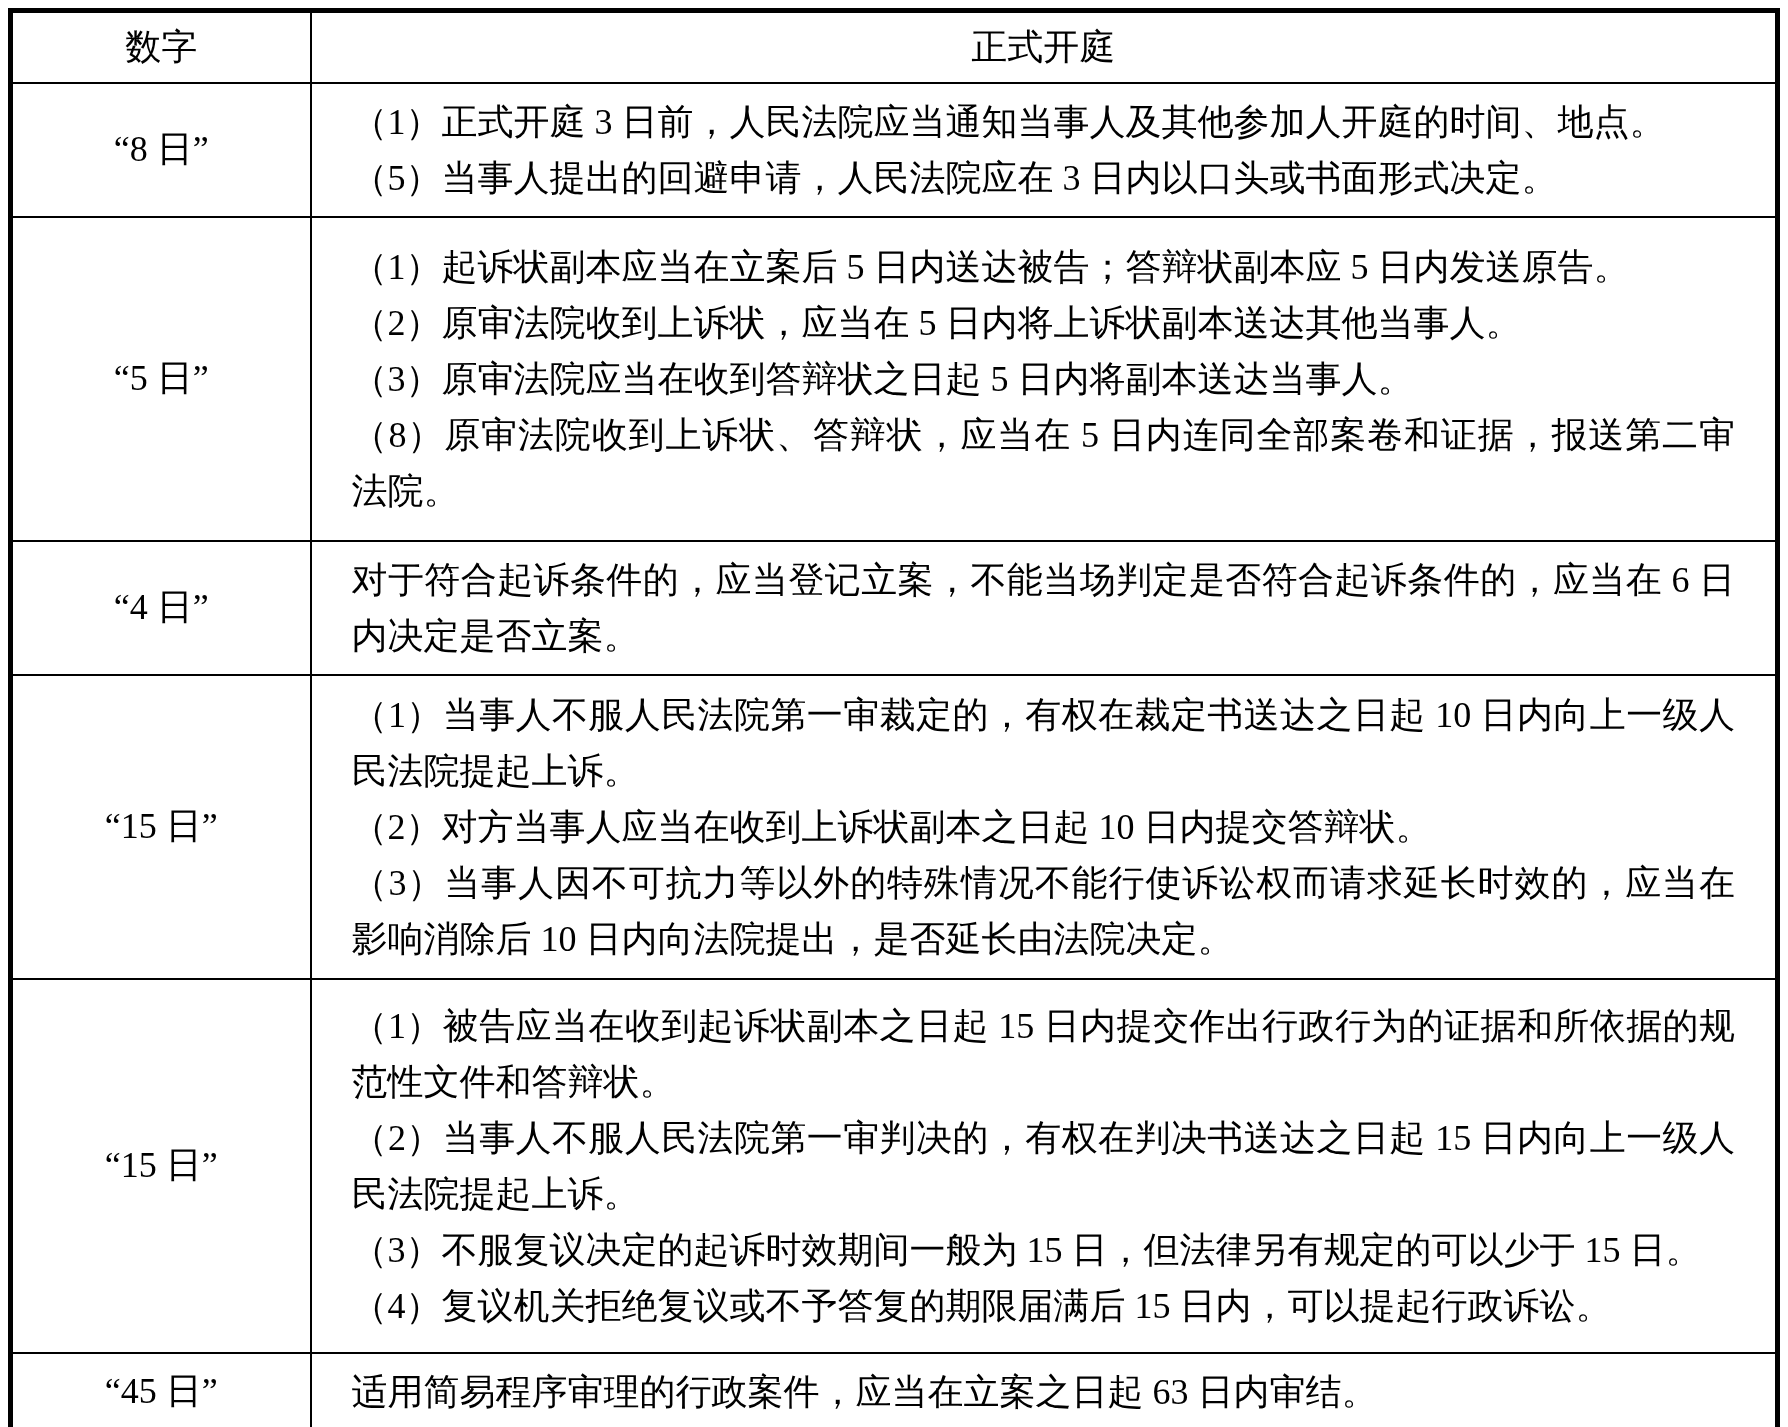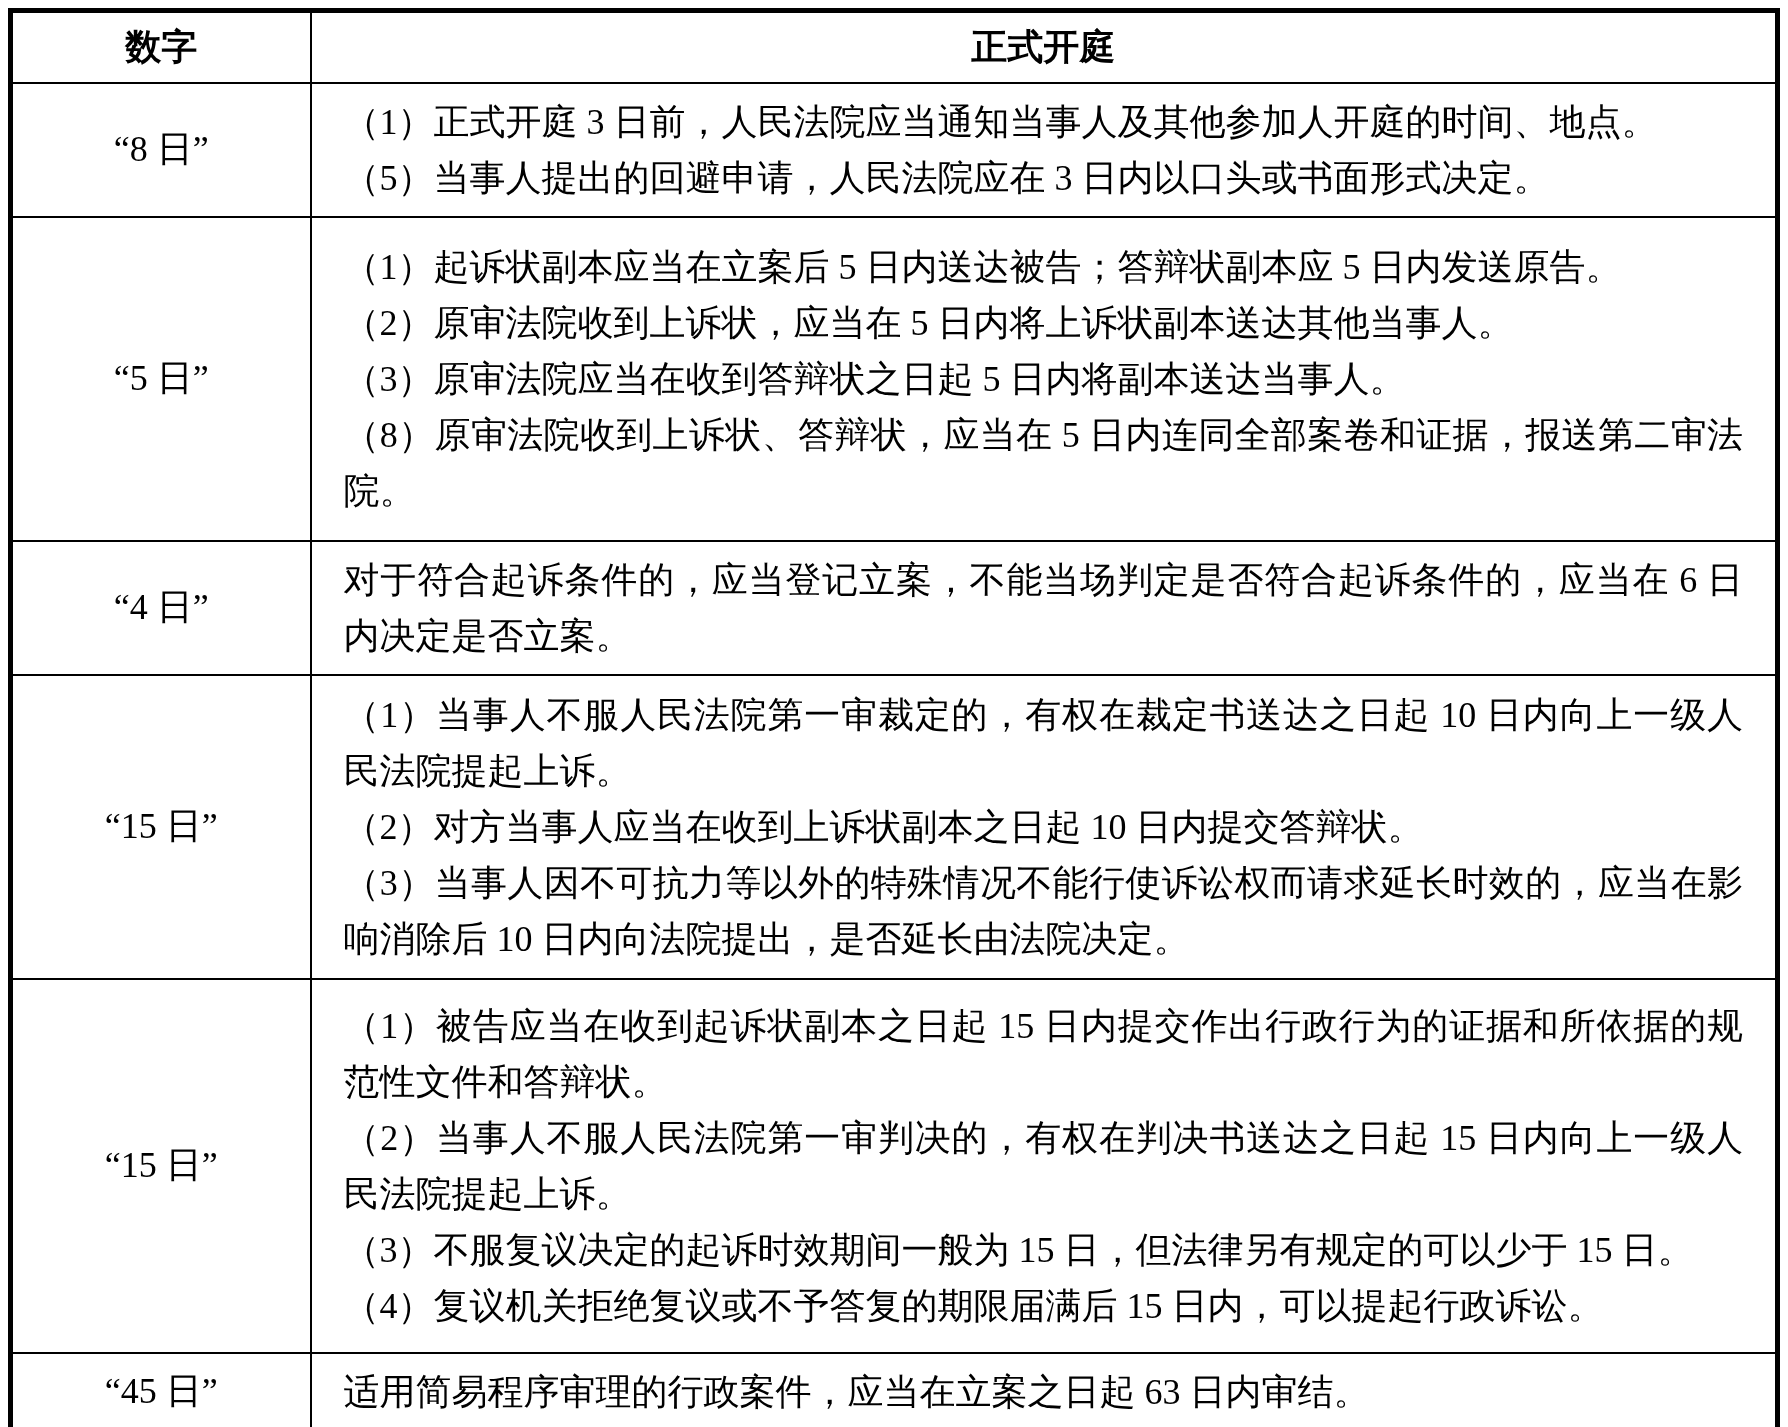--- a/index.html
+++ b/index.html
@@ -26,32 +26,32 @@
     table-layout: fixed;
     border: 5px solid #000000;
   }
   .deadline col.c-num { width: 300px; }
   .deadline th, .deadline td {
     border: 2px solid #000000;
     vertical-align: middle;
   }
   .deadline th {
     height: 72px;
-    font-weight: bold;
+    font-weight: normal;
     font-size: 36px;
     text-align: center;
     padding: 0;
   }
   .deadline td.num {
     font-size: 36px;
     text-align: center;
     white-space: nowrap;
   }
   .deadline td.content {
-    padding: 10px 32px;
+    padding: 10px 40px;
   }
   .deadline td.content p {
     margin: 0;
     font-size: 36px;
     line-height: 56px;
     text-align: justify;
   }
   tr.r1 { height: 126px; }
   tr.r2 { height: 324px; }
   tr.r3 { height: 128px; }

